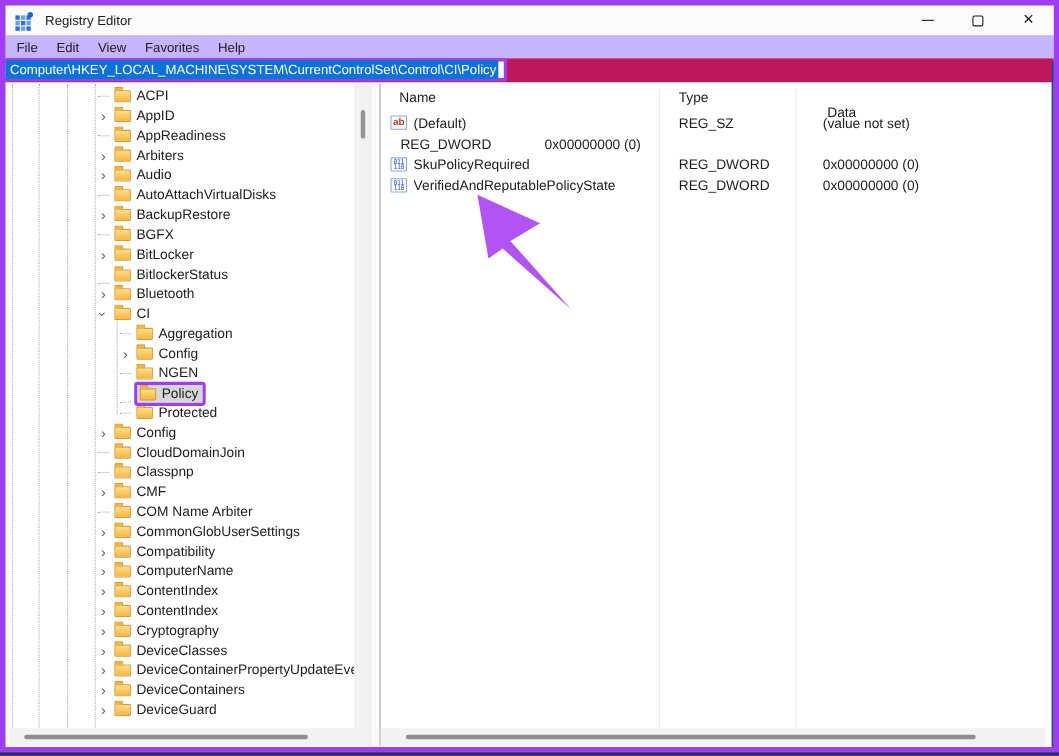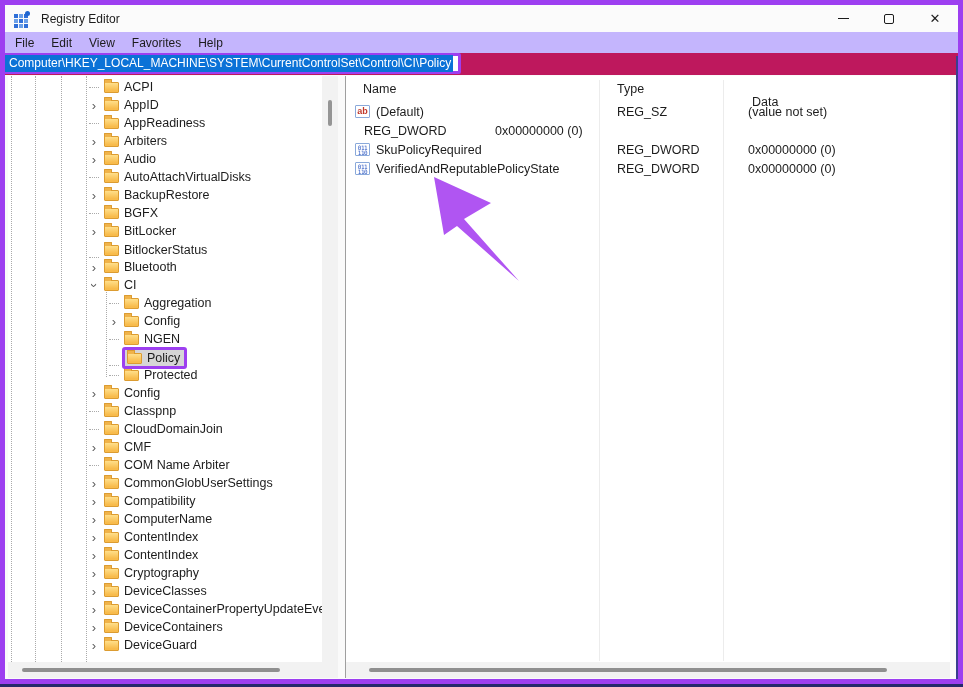--- a/index.html
+++ b/index.html
@@ -269,28 +269,28 @@
             <span class="expander collapsed">›</span>
             <span class="row-content">
               <span class="folder-icon"></span>
               <span class="tree-label">Config</span>
             </span>
           </div>
           <div class="tree-row" style="padding-left: 78px;">
             <span class="expander leaf"></span>
             <span class="row-content">
               <span class="folder-icon"></span>
+              <span class="tree-label">CloudDomainJoin</span>
+            </span>
+          </div>
+          <div class="tree-row" style="padding-left: 78px;">
+            <span class="expander leaf"></span>
+            <span class="row-content">
+              <span class="folder-icon"></span>
               <span class="tree-label">Classpnp</span>
-            </span>
-          </div>
-          <div class="tree-row" style="padding-left: 78px;">
-            <span class="expander leaf"></span>
-            <span class="row-content">
-              <span class="folder-icon"></span>
-              <span class="tree-label">CloudDomainJoin</span>
             </span>
           </div>
           <div class="tree-row" style="padding-left: 78px;">
             <span class="expander collapsed">›</span>
             <span class="row-content">
               <span class="folder-icon"></span>
               <span class="tree-label">CMF</span>
             </span>
           </div>
           <div class="tree-row" style="padding-left: 78px;">

